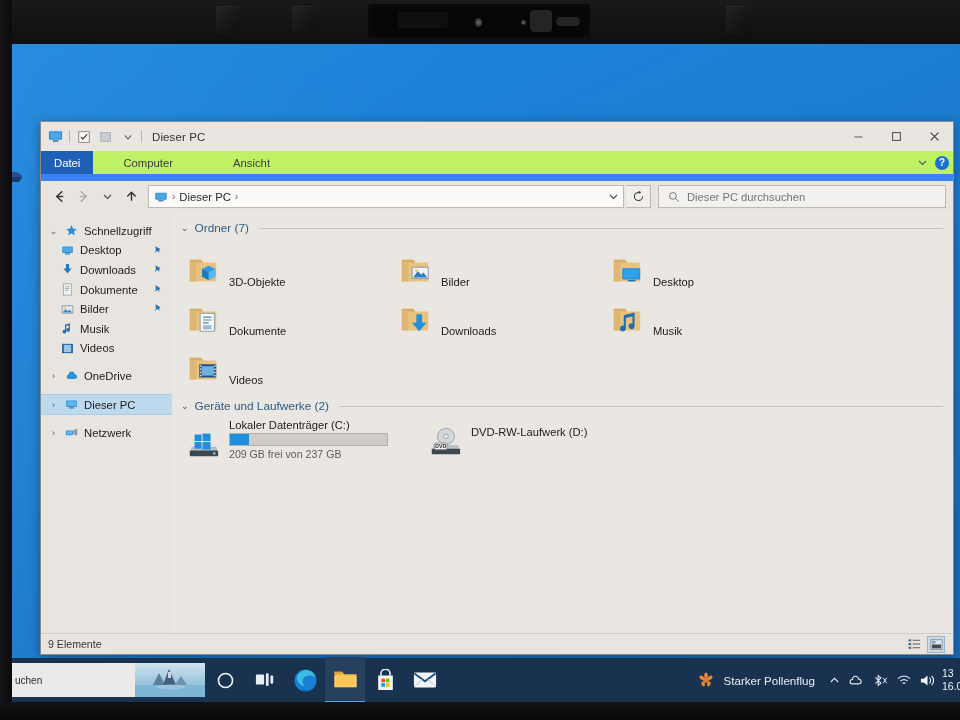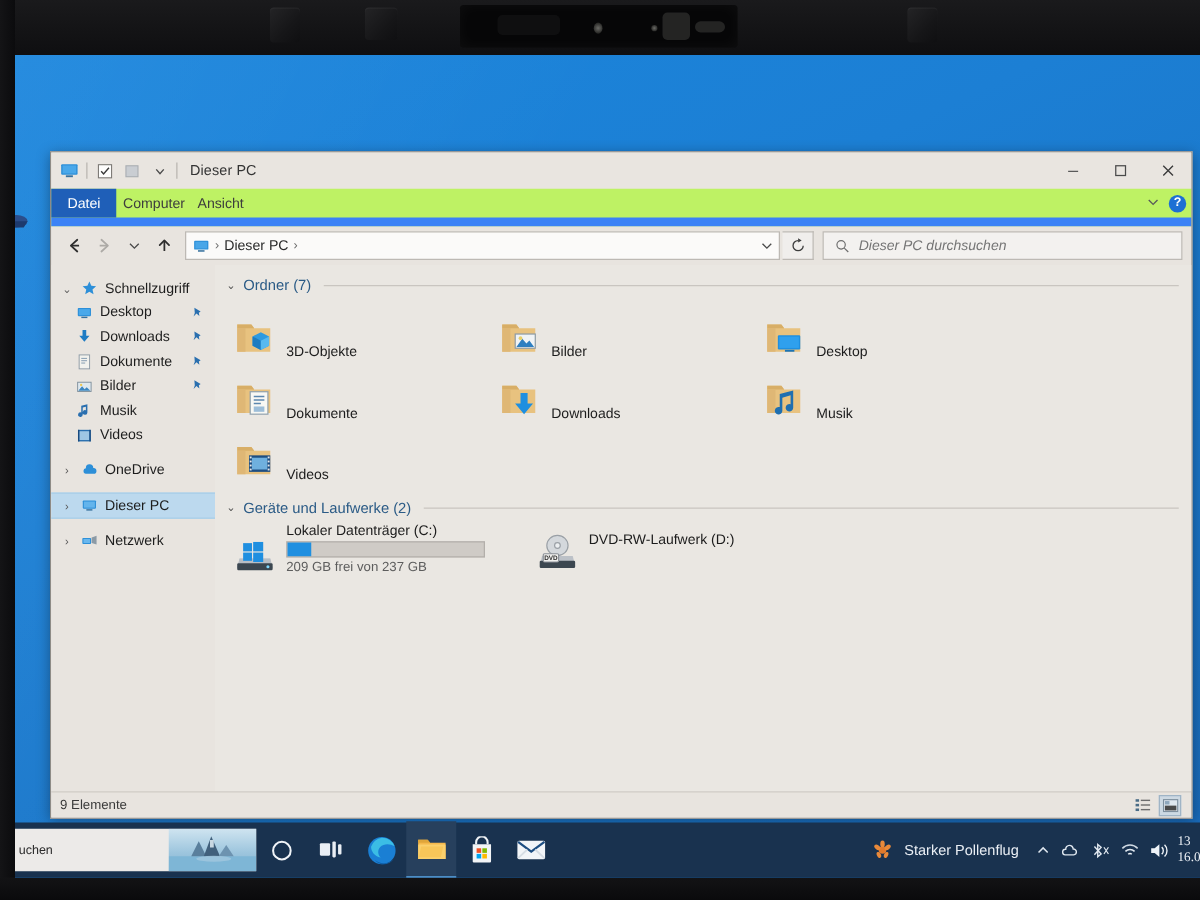--- a/index.html
+++ b/index.html
@@ -45,40 +45,40 @@
     padding-left:6px;position:relative;flex:none;}
   .qat{display:flex;align-items:center;gap:5px;}
   .qat .sep{width:1px;height:13px;background:#b9b5b0;}
   .qat-btn{width:17px;height:17px;display:flex;align-items:center;justify-content:center;}
   .win-title{margin-left:10px;font-size:11.5px;color:#333;letter-spacing:.1px;}
   .wbtns{position:absolute;right:0;top:0;display:flex;height:29px;}
   .wbtn{width:38px;height:29px;display:flex;align-items:center;justify-content:center;}
 
   .ribbon{height:23px;background:#bef264;display:flex;align-items:stretch;
     position:relative;flex:none;border-bottom:7px solid #3b82f6;}
-  .tab{display:flex;align-items:center;padding:0 5px;font-size:11.3px;color:#3d3d3d;}
+  .tab{display:flex;align-items:center;padding:0 30px;font-size:11.3px;color:#3d3d3d;}
   .tab.file{background:#1f5fb8;color:#fff;font-size:11.3px;padding:0 13px;}
   .ribbon-right{position:absolute;right:4px;top:0;height:23px;display:flex;
     align-items:center;gap:7px;}
   .help-dot{width:14px;height:14px;border-radius:50%;background:#1d6fd4;color:#fff;
     font-size:10px;display:flex;align-items:center;justify-content:center;font-weight:bold;}
 
   .navbar{height:31px;background:#e8e4df;display:flex;align-items:center;
     padding:0 7px;gap:2px;flex:none;}
   .navbtn{width:22px;height:22px;display:flex;align-items:center;justify-content:center;}
   .addrbar{flex:1;height:21px;background:#fbfaf9;border:1px solid #bdb9b4;
     display:flex;align-items:center;margin-left:4px;}
   .crumbs{flex:1;display:flex;align-items:center;gap:3px;padding-left:5px;
     font-size:11.3px;color:#2a2a2a;}
   .crumb-sep{color:#6e6e6e;font-size:10px;padding:0 1px;}
   .addr-btn{width:20px;height:19px;display:flex;align-items:center;justify-content:center;}
   .refresh{width:24px;height:21px;background:#f0eeec;border:1px solid #bdb9b4;
     border-left:none;display:flex;align-items:center;justify-content:center;}
   .searchbox{width:277px;height:21px;background:#f3f1ef;border:1px solid #bdb9b4;
-    display:flex;align-items:center;gap:7px;padding-left:9px;margin-left:5px;font-style:italic;}
+    display:flex;align-items:center;gap:7px;padding-left:9px;margin-left:5px;}
   .search-ph{font-size:11.2px;color:#757575;}
 
   .body{flex:1;display:flex;min-height:0;background:#e8e4df;}
   .navpane{width:131px;background:#e8e4df;padding-top:9px;font-size:11.3px;
     color:#1d1d1d;flex:none;}
   .nprow{height:19.6px;display:flex;align-items:center;gap:5px;padding-left:7px;
     position:relative;}
   .nprow.sel{background:#bcd9ee;border-top:1px solid #a7cde8;border-bottom:1px solid #a7cde8;}
   .chev{width:11px;display:flex;align-items:center;justify-content:center;color:#5a5a5a;
     font-size:9px;flex:none;}
@@ -124,21 +124,21 @@
     background:linear-gradient(180deg,#cfe4f0 0%,#9ec6de 55%,#7fb0cf 100%);}
   .tbicons{display:flex;align-items:center;height:44px;}
   .tbi{width:40px;height:44px;display:flex;align-items:center;justify-content:center;}
   .tbi.active{background:#27405d;border-bottom:2px solid #5aa7e8;}
   .tray{position:absolute;right:0;top:0;height:44px;display:flex;align-items:center;gap:0;}
   .weather{display:flex;align-items:center;gap:8px;padding-right:8px;}
   .wx-text{font-size:11.6px;color:#e9eef4;white-space:nowrap;}
   .tray-ic{width:22px;height:44px;display:flex;align-items:center;justify-content:center;}
   .clock{display:flex;flex-direction:column;align-items:flex-start;justify-content:center;
     width:30px;overflow:hidden;height:44px;padding-left:3px;}
-  .clk-l{font-size:10.5px;color:#eef2f7;line-height:13px;white-space:nowrap;font-family:Liberation Serif, serif;}
+  .clk-l{font-size:10.5px;color:#eef2f7;line-height:13px;white-space:nowrap;}
 </style>
 </head>
 <body>
 
 <div id="photo">
 
   <div class="bezel-top">
     <div class="bz-nub" style="left:216px;top:6px;width:24px;height:28px;"></div>
     <div class="bz-nub" style="left:292px;top:6px;width:26px;height:26px;"></div>
     <div class="bz-nub" style="left:726px;top:6px;width:24px;height:28px;"></div>

